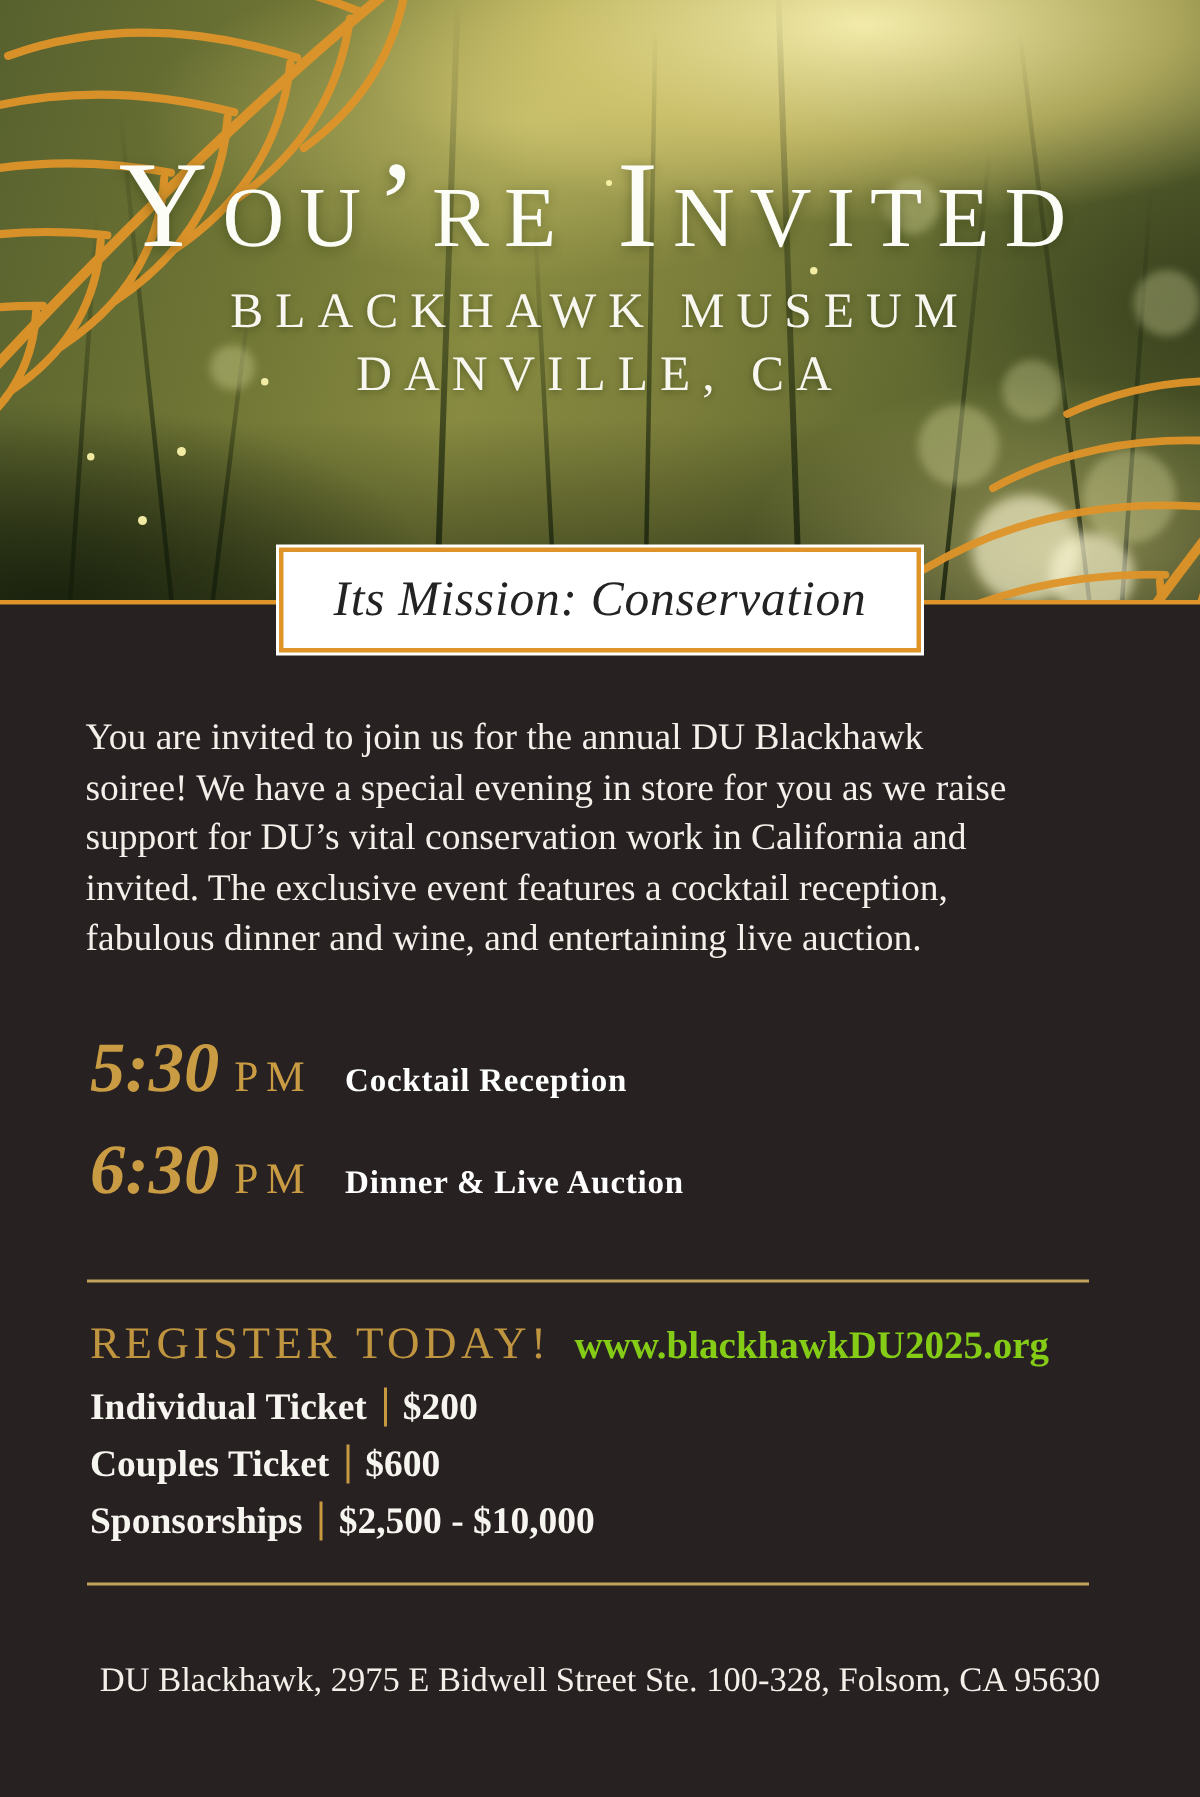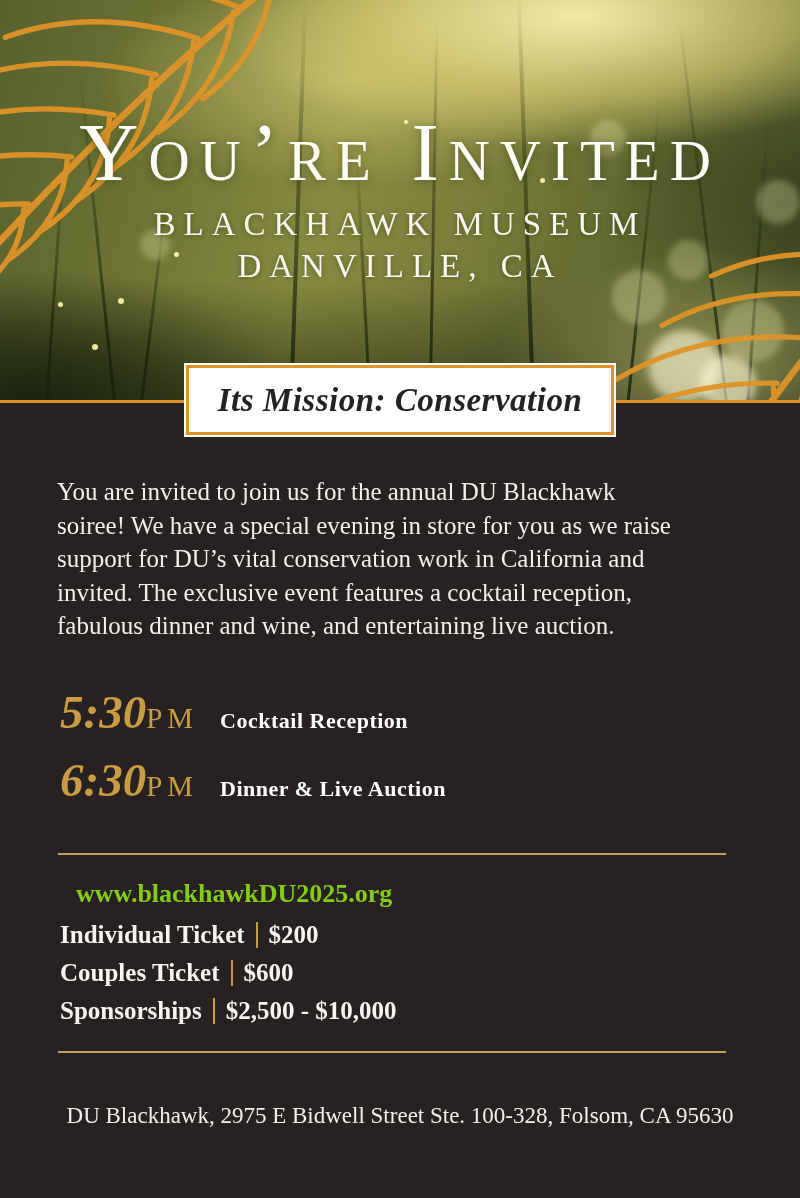--- a/index.html
+++ b/index.html
@@ -33,21 +33,21 @@
   .blade:nth-child(8){left:642px;height:310px;transform:rotate(6deg);}
   .blade:nth-child(9){left:702px;height:390px;transform:rotate(-7deg);}
   .blade:nth-child(10){left:756px;height:290px;transform:rotate(4deg);}
   .dot{position:absolute;border-radius:50%;}
   .bokeh .dot{background:rgba(240,238,175,.30);filter:blur(3px);}
   .bokeh .dot.bright{background:rgba(255,250,215,.60);filter:blur(4px);}
   .bokeh .dot.dew{background:rgba(250,242,170,.95);filter:blur(.5px);}
   .frond{position:absolute;opacity:.95;}
   .frond-left{left:-85px;top:-45px;width:351px;height:405px;transform:rotate(6deg);}
   .frond-right{left:592px;top:232px;width:338px;height:390px;transform:rotate(-3deg);}
-  .hero-text{position:absolute;top:16px;left:0;width:100%;text-align:center;color:#fff;}
+  .hero-text{position:absolute;top:0;left:0;width:100%;text-align:center;color:#fff;}
   .title{
     margin:96px 0 0 0;font-size:82px;font-weight:400;line-height:1;
     font-variant:small-caps;letter-spacing:10px;color:#fdfdf8;
     text-shadow:0 2px 8px rgba(40,50,10,.45);
   }
   .date{
     margin-top:6px;font-size:56px;font-style:italic;line-height:1;color:#fdfdf8;
     text-shadow:0 2px 6px rgba(40,50,10,.45);
   }
   .venue{
@@ -56,29 +56,29 @@
   }
   .venue.city{margin-top:9px;}
   
   .mission{
     position:absolute;top:365px;left:50%;transform:translateX(-50%);
     width:422px;height:64px;background:#fff;border:3px solid #DF9429;
     box-shadow:0 0 0 2px #fff;z-index:5;
     display:flex;align-items:center;justify-content:center;
   }
   .mission span{
-    font-size:33px;font-style:italic;font-weight:700;color:#232323;letter-spacing:.5px;
+    font-size:33px;font-style:italic;font-weight:400;color:#232323;letter-spacing:.5px;
   }
   
   .content{position:absolute;top:403px;left:0;width:800px;height:795px;color:#F3F0E9;}
   .intro{margin:72px 0 17px 57px;font-size:25px;line-height:33.5px;color:#F3F0E9;}
   .schedule{margin:42px 0 0 60px;}
   .sched-row{display:flex;align-items:baseline;margin-bottom:14px;}
   .time{font-size:47px;font-style:italic;font-weight:bold;color:#C99C43;line-height:1.15;}
-  .meridiem{font-size:29px;color:#C99C43;letter-spacing:5px;}
+  .meridiem{font-size:29px;color:#C99C43;letter-spacing:5px;margin-left:10px;}
   .sched-label{font-size:22px;font-weight:bold;color:#fff;margin-left:22px;letter-spacing:.5px;}
   .rule{border:none;border-top:2px solid #C3A35C;width:668px;margin:46px 0 0 58px;}
   .register{display:flex;align-items:baseline;margin:24px 0 0 60px;}
   .register-heading{font-size:30px;letter-spacing:3px;color:#C0953F;}
   .register-url{font-size:26px;font-weight:bold;color:#84cc16;margin-left:16px;}
   .tickets{margin:12px 0 0 60px;}
   .ticket-row{margin-top:10px;font-size:25px;font-weight:bold;color:#F7F5EF;}
   .tick-sep{display:inline-block;width:2px;height:26px;background:#C79A40;
     margin:0 11px;vertical-align:-5px;}
   .questions{margin:22px 0 0 60px;font-size:26px;font-weight:bold;}
@@ -180,20 +180,21 @@
       <div class="sched-row">
         <span class="time">6:30</span>
         <span class="meridiem">PM</span>
         <span class="sched-label">Dinner &amp; Live Auction</span>
       </div>
     </div>
 
     <hr class="rule">
 
     <div class="register">
+      <span class="register-heading">REGISTER TODAY!</span>
       <span class="register-url">www.blackhawkDU2025.org</span>
     </div>
 
     <div class="tickets">
       <div class="ticket-row">
         <span>Individual Ticket</span><span class="tick-sep"></span><span>$200</span>
       </div>
       <div class="ticket-row">
         <span>Couples Ticket</span><span class="tick-sep"></span><span>$600</span>
       </div>

